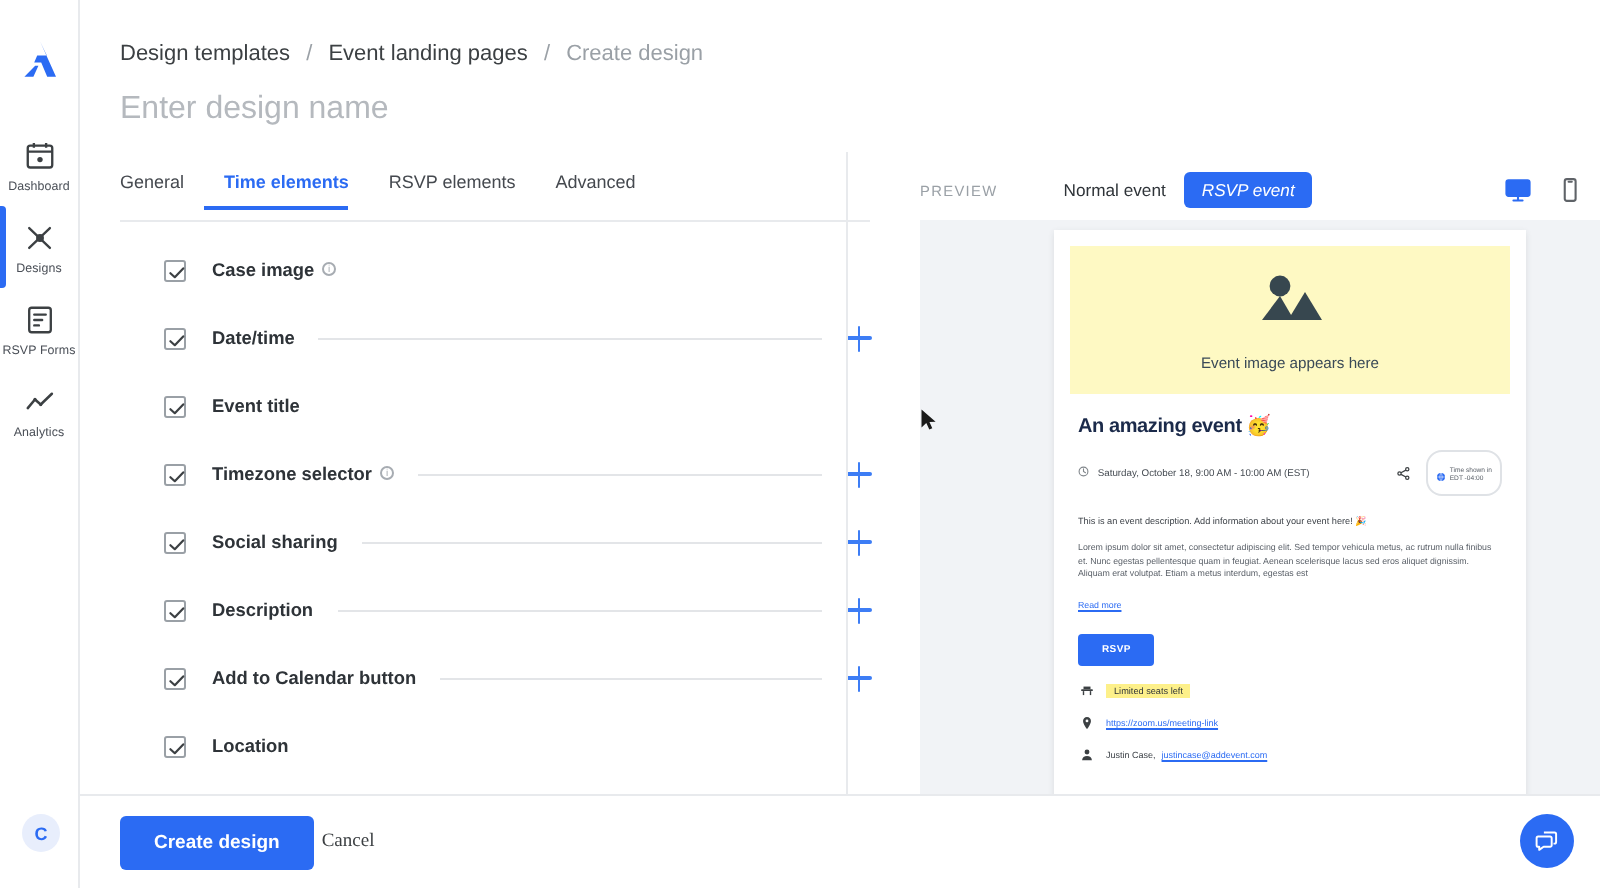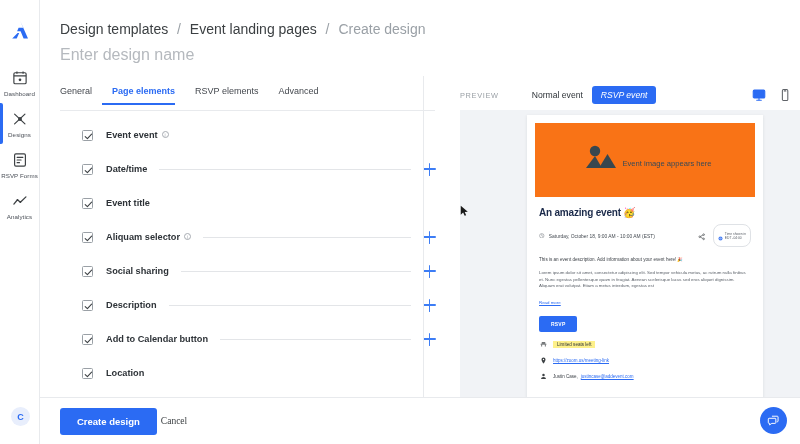--- a/index.html
+++ b/index.html
@@ -41,21 +41,21 @@
     background: #e8eefc; color: #2b6bf3;
     font-size: 9px; font-weight: 700;
     display: flex; align-items: center; justify-content: center;
   }
 
   
   .main { flex: 1 1 auto; height: 444px; position: relative; background: #fff; }
 
   .breadcrumb {
     position: absolute; left: 20px; top: 21px;
-    font-size: 14px; color: #3c4043; white-space: nowrap;
+    font-size: 11px; color: #3c4043; white-space: nowrap;
   }
   .breadcrumb .crumb { color: #3c4043; cursor: pointer; }
   .breadcrumb .crumb.last { color: #9aa0a6; cursor: default; }
   .breadcrumb .sep { color: #9aa0a6; margin: 0 5px; }
 
   .design-name {
     position: absolute; left: 20px; top: 46px;
     width: 400px; border: none; outline: none;
     font-family: "Liberation Sans", sans-serif;
     font-size: 16px; color: #0f172a; background: transparent;
@@ -144,22 +144,22 @@
   .preview-canvas {
     position: absolute; left: 420px; top: 110px; right: 0; bottom: 47px;
     background: #f1f3f6;
     overflow: hidden;
   }
   .card {
     position: absolute; left: 67px; top: 5px; width: 236px; bottom: -10px;
     background: #ffffff; box-shadow: 0 1px 3px rgba(60,64,67,.12);
   }
   .card-img {
-    margin: 8px 8px 0; height: 74px; background: #f97316;
-    display: flex; flex-direction: row; align-items: center; justify-content: center;
+    margin: 8px 8px 0; height: 74px; background: #fef9c3;
+    display: flex; flex-direction: column; align-items: center; justify-content: center;
   }
   .card-img .ph-txt { font-size: 7.6px; color: #3a4a57; margin-top: 7px; }
   .card-body { padding: 10px 12px 0; }
   .card-title {
     font-size: 10px; font-weight: 700; color: #1b2a4a; letter-spacing: -.2px;
   }
   .meta-row { display: flex; align-items: center; margin-top: 6px; }
   .meta-date { font-size: 4.9px; color: #454b52; white-space: nowrap; }
   .meta-date .clock { margin-right: 3px; }
   .meta-actions { margin-left: auto; display: flex; align-items: center; gap: 7px; }
@@ -277,35 +277,35 @@
       <span class="sep">/</span>
       <span class="crumb">Event landing pages</span>
       <span class="sep">/</span>
       <span class="crumb last">Create design</span>
     </div>
 
     <input class="design-name" type="text" placeholder="Enter design name" style="">
 
     <div class="tabs">
       <div class="tab">General</div>
-      <div class="tab active">Page elements</div>
+      <div class="tab active">Time elements</div>
       <div class="tab">RSVP elements</div>
       <div class="tab">Advanced</div>
     </div>
     <div class="tabs-rule"></div>
 
     <div class="el-list">
 
       <div class="el-row">
         <span class="cbx">
           <svg width="9" height="9" viewBox="0 0 9 9">
               <path d="M1.2 4.6 L3.4 6.6 L7.6 2.2" fill="none" stroke="#3c4043" stroke-width="1.1" stroke-linecap="round" stroke-linejoin="round"></path>
             </svg>
         </span>
-        <span class="el-label">Event event</span>
+        <span class="el-label">Case image</span>
         <i class="info-i">i</i>
       </div>
 
       <div class="el-row">
         <span class="cbx">
           <svg width="9" height="9" viewBox="0 0 9 9">
               <path d="M1.2 4.6 L3.4 6.6 L7.6 2.2" fill="none" stroke="#3c4043" stroke-width="1.1" stroke-linecap="round" stroke-linejoin="round"></path>
             </svg>
         </span>
         <span class="el-label">Date/time</span>
@@ -321,21 +321,21 @@
         </span>
         <span class="el-label">Event title</span>
       </div>
 
       <div class="el-row">
         <span class="cbx">
           <svg width="9" height="9" viewBox="0 0 9 9">
               <path d="M1.2 4.6 L3.4 6.6 L7.6 2.2" fill="none" stroke="#3c4043" stroke-width="1.1" stroke-linecap="round" stroke-linejoin="round"></path>
             </svg>
         </span>
-        <span class="el-label">Aliquam selector</span>
+        <span class="el-label">Timezone selector</span>
         <i class="info-i">i</i>
         <span class="el-line"></span>
         <span class="plus-btn"></span>
       </div>
 
       <div class="el-row">
         <span class="cbx">
           <svg width="9" height="9" viewBox="0 0 9 9">
               <path d="M1.2 4.6 L3.4 6.6 L7.6 2.2" fill="none" stroke="#3c4043" stroke-width="1.1" stroke-linecap="round" stroke-linejoin="round"></path>
             </svg>

